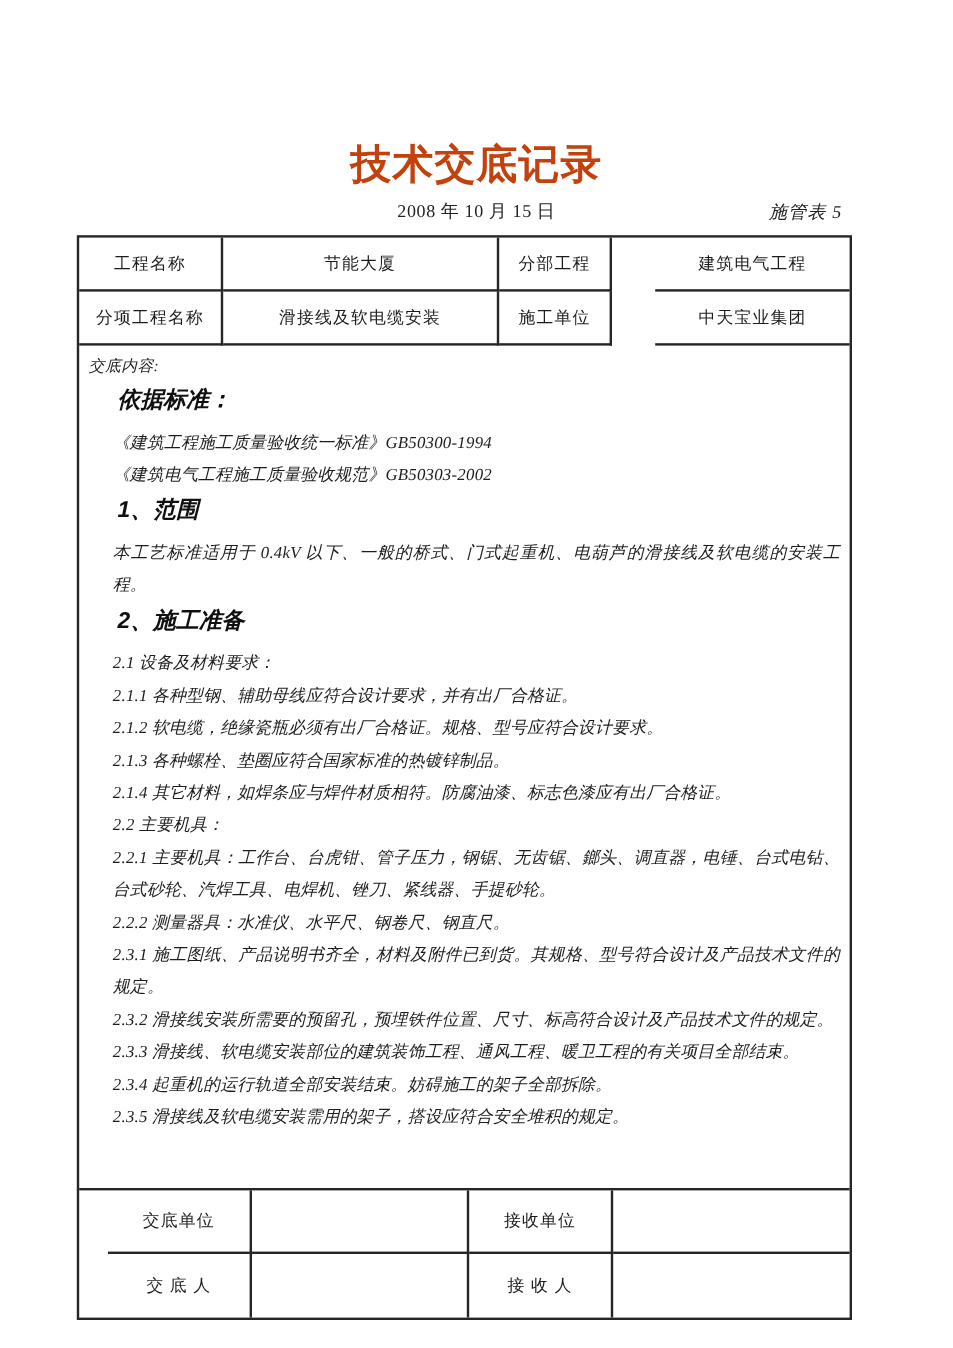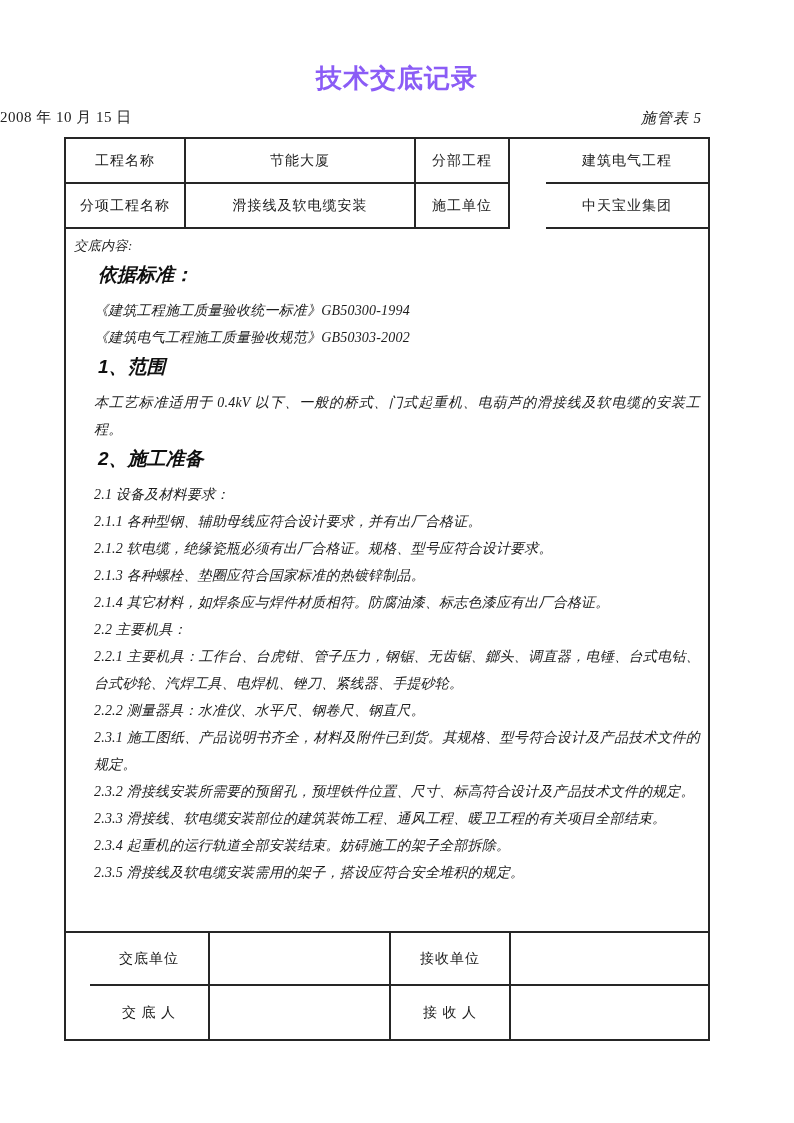--- a/index.html
+++ b/index.html
@@ -7,37 +7,37 @@
   body {
     width: 794px; height: 1123px;
     background: #ffffff;
     color: #1c1c1c;
     font-family: "Liberation Serif", "DejaVu Serif", serif;
     position: relative;
     overflow: hidden;
   }
   .title {
     margin: 0;
-    padding-top: 59px;
+    padding-top: 118px;
     text-align: center;
     font-family: "Liberation Sans", "DejaVu Sans", sans-serif;
     font-weight: 700;
-    font-size: 26px;
+    font-size: 34px;
     line-height: 39px;
     letter-spacing: 1px;
-    color: #8b5cf6;
+    color: #c2410c;
   }
   .meta-row {
     position: relative;
     margin-top: 10px;
     height: 21px;
     font-size: 15px;
     color: #222;
   }
-  .meta-date { letter-spacing: 0.5px; }
+  .meta-date { text-align: center; letter-spacing: 0.5px; }
   .meta-code { position: absolute; right: 92px; top: 1px; letter-spacing: 1px; font-style: italic; }
 
   .doc-frame {
     margin: 8px 0 0 64px;
     width: 646px;
     border: 2px solid #262626;
   }
 
   
   .info-grid { display: grid; grid-template-columns: 120px 230px 94px 1fr; }

